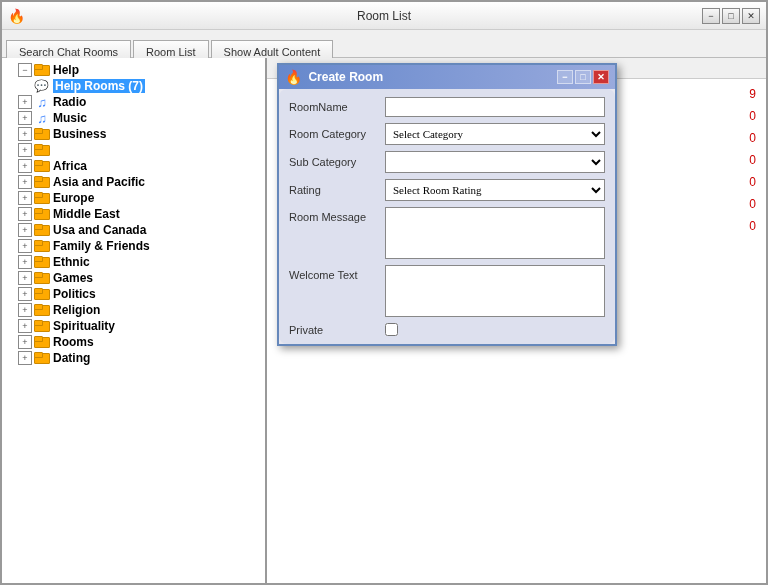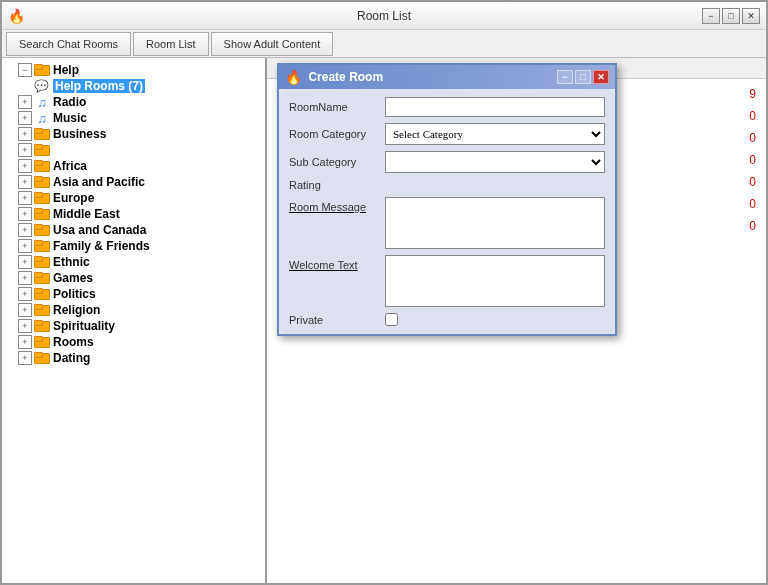--- a/index.html
+++ b/index.html
@@ -79,20 +79,21 @@
     .toolbar-btn {
       padding: 2px 12px;
       background: linear-gradient(to bottom, #fdfdfd, #e8e8e8);
       border: 1px solid #aaa;
       font-size: 11px;
       cursor: pointer;
       color: #333;
       height: 24px;
       display: flex;
       align-items: center;
+      margin-top: 8px;
     }
 
     
     .content-area {
       display: flex;
       flex: 1;
       overflow: hidden;
     }
 
     
@@ -343,21 +344,20 @@
       height: 52px;
       border: 1px solid #888;
       background: white;
       font-size: 11px;
       padding: 2px 3px;
       outline: none;
       resize: none;
     }
     .form-row.top-align {
       align-items: flex-start;
-      text-decoration: underline;
     }
     .form-row.top-align .form-label {
       padding-top: 4px;
     }
     .form-checkbox {
       width: 13px;
       height: 13px;
       border: 1px solid #888;
       background: white;
       cursor: pointer;
@@ -631,20 +631,27 @@
             </div>
 
             <div class="form-row">
               <span class="form-label">Sub Category</span>
               <select class="form-select">
               </select>
             </div>
 
             <div class="form-row">
               <span class="form-label">Rating</span>
+              <select class="form-select">
+                <option>Select Room Rating</option>
+                <option>General</option>
+                <option>Teen</option>
+                <option>Mature</option>
+                <option>Adult</option>
+              </select>
             </div>
 
             <div class="form-row top-align">
               <span class="form-label">Room Message</span>
               <textarea class="form-textarea" style=""></textarea>
             </div>
 
             <div class="form-row top-align">
               <span class="form-label">Welcome Text</span>
               <textarea class="form-textarea" style=""></textarea>

